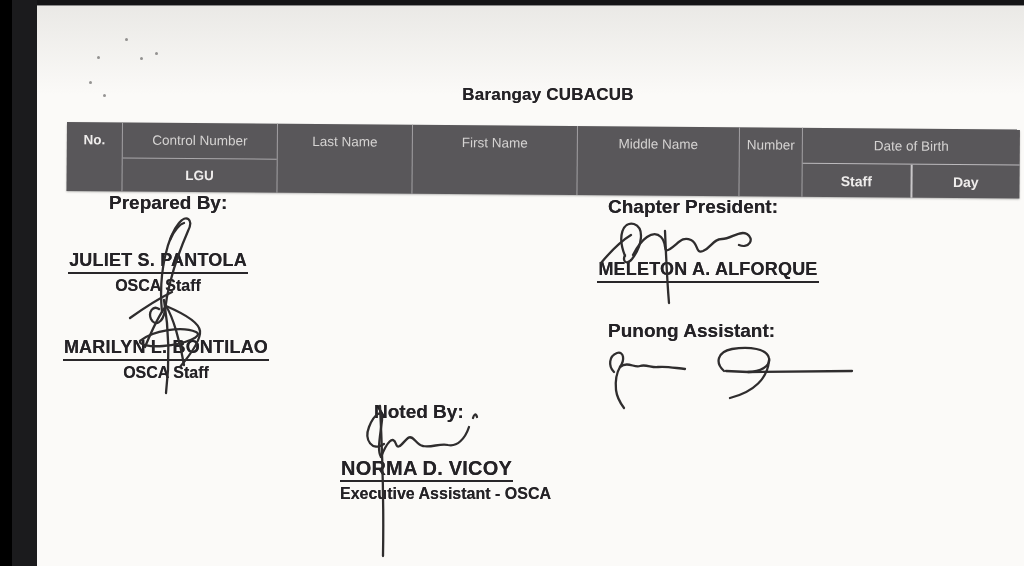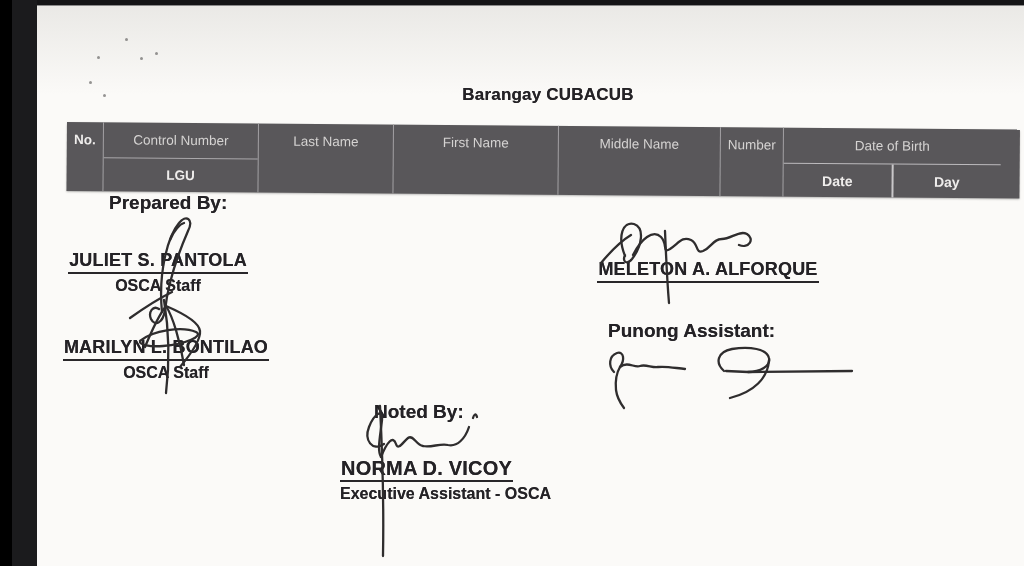--- a/index.html
+++ b/index.html
@@ -58,21 +58,21 @@
   <div class="speck" style="left:113px;top:38px"></div>
   <div class="speck" style="left:143px;top:52px"></div>
   <div class="speck" style="left:128px;top:57px"></div>
   <div class="speck" style="left:85px;top:56px"></div>
   <div class="speck" style="left:77px;top:81px"></div>
   <div class="speck" style="left:91px;top:94px"></div>
 
   <div class="title">Barangay CUBACUB</div>
 
   <div class="tbl">
-    <div class="col" style="width:36px">
+    <div class="col" style="width:55px">
       <div class="span-cell hdr-bold">No.</div>
     </div>
     <div class="col" style="width:155px">
       <div class="cell-top rule-b">Control Number</div>
       <div class="lgu-cell hdr-bold">LGU</div>
     </div>
     <div class="col" style="width:135px">
       <div class="span-cell">Last Name</div>
     </div>
     <div class="col" style="width:165px">
@@ -80,36 +80,37 @@
     </div>
     <div class="col" style="width:162px">
       <div class="span-cell">Middle Name</div>
     </div>
     <div class="col" style="width:63px">
       <div class="span-cell">Number</div>
     </div>
     <div class="col" style="width:218px">
       <div class="cell-top rule-b2">Date of Birth</div>
       <div class="sub-row">
-        <div class="sub-cell">Date</div>
+        <div class="sub-cell">Staff</div>
         <div class="sub-cell">Day</div>
       </div>
     </div>
   </div>
 
   <div class="lbl" style="left:97px;top:192px">Prepared By:</div>
   <div class="sigblock" style="left:46px;top:251px;width:200px">
     <span class="name">JULIET S. PANTOLA</span>
     <div class="role">OSCA Staff</div>
   </div>
   <div class="sigblock" style="left:40px;top:338px;width:228px">
     <span class="name">MARILYN L. BONTILAO</span>
     <div class="role">OSCA Staff</div>
   </div>
 
+  <div class="lbl" style="left:596px;top:196px">Chapter President:</div>
   <div class="sigblock" style="left:572px;top:260px;width:248px">
     <span class="name">MELETON A. ALFORQUE</span>
   </div>
 
   <div class="lbl" style="left:596px;top:320px">Punong Assistant:</div>
 
   <div class="lbl" style="left:362px;top:401px">Noted By:</div>
   <div class="sigblock" style="left:328px;top:457px;width:160px">
     <span class="name" style="font-size:20px">NORMA D. VICOY</span>
     <div class="role">Executive Assistant - OSCA</div>

